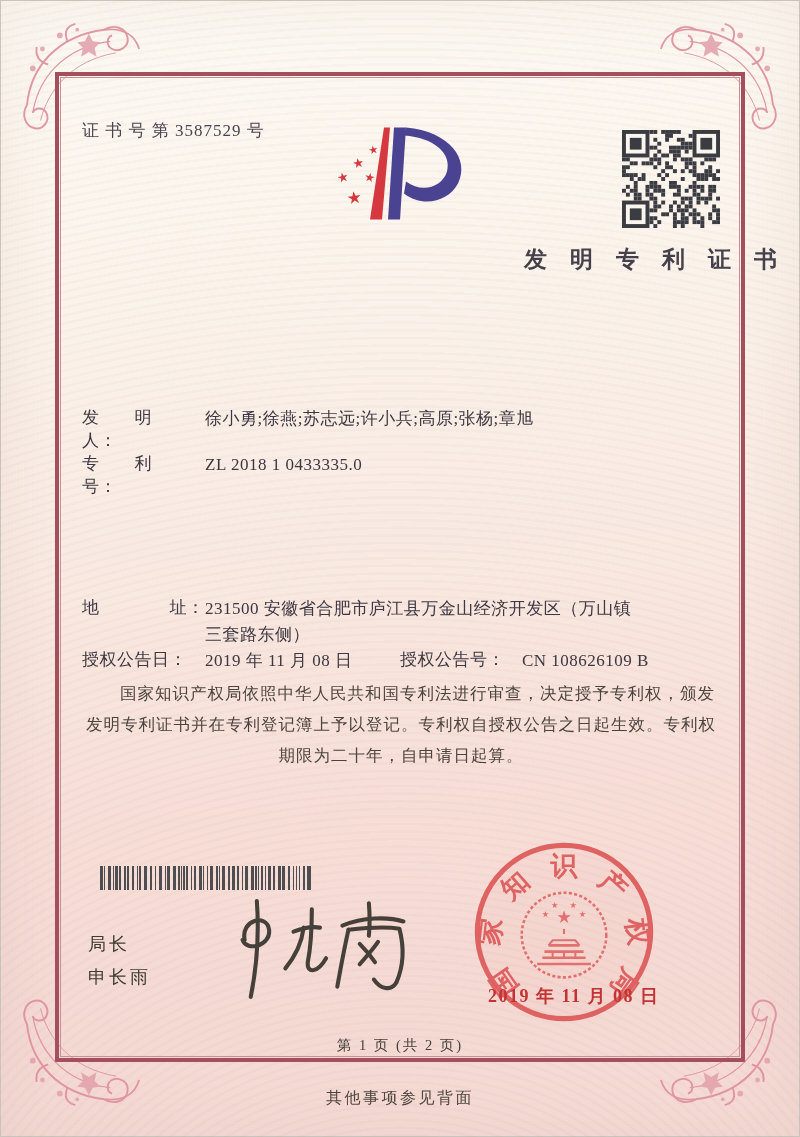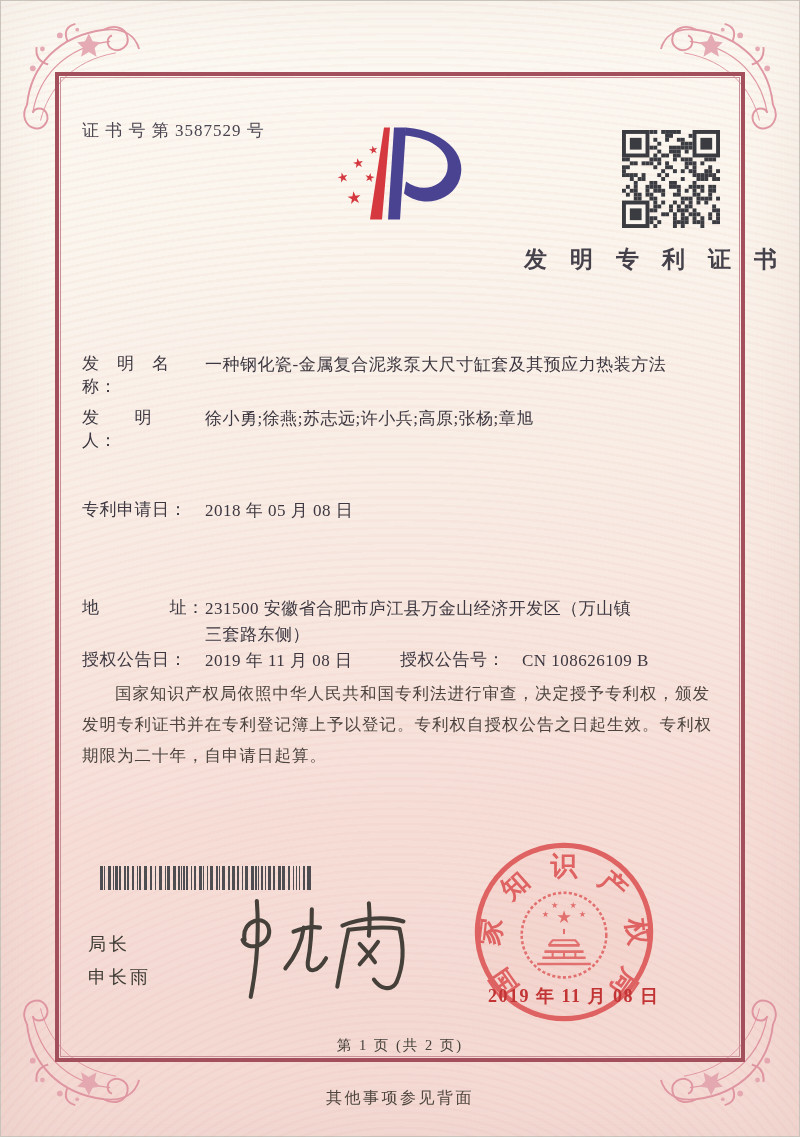--- a/index.html
+++ b/index.html
@@ -41,21 +41,21 @@
   .logo{position:absolute;left:322px;top:118px;width:165px;height:118px;}
   .qr{position:absolute;left:622px;top:130px;width:98px;height:98px;}
   .title{position:absolute;left:0;top:244px;width:100%;margin:0;text-align:right;
     font-size:23px;font-weight:700;color:#45414b;letter-spacing:23px;text-indent:23px;}
   .row{position:absolute;left:82px;width:648px;font-size:17px;color:var(--ink);}
   .lbl{display:inline-block;width:123px;letter-spacing:.5px;vertical-align:top;}
   .val{display:inline-block;width:505px;letter-spacing:.5px;vertical-align:top;line-height:1.55;}
   .val-narrow{width:228px;}
   .lbl2{position:absolute;left:318px;top:0;width:110px;}
   .val2{position:absolute;left:440px;top:0;width:208px;}
-  .paragraphs{position:absolute;left:82px;top:678px;width:638px;}
+  .paragraphs{position:absolute;left:82px;top:678px;width:638px;text-align:center;}
   .paragraphs p{margin:0;text-indent:2em;font-size:16.5px;line-height:31px;color:#4c433f;letter-spacing:1px;}
   .barcode{position:absolute;left:100px;top:866px;width:216px;height:24px;font-size:0;}
   .barcode span{display:inline-block;height:100%;background:#4e4e52;vertical-align:top;}
   .signer{position:absolute;left:88px;top:928px;font-size:18px;color:#3e3a34;letter-spacing:3px;line-height:33px;}
   .signature{position:absolute;left:212px;top:893px;width:218px;height:112px;}
   .seal{position:absolute;left:466px;top:834px;width:196px;height:196px;opacity:.93;}
   .seal-char{font-size:26px;font-weight:700;fill:var(--seal-red);
     font-family:"Liberation Serif","DejaVu Serif",serif;text-anchor:middle;}
   .seal-date{position:absolute;left:488px;top:984px;font-size:18px;font-weight:700;
     color:var(--date-red);letter-spacing:1.5px;}
@@ -380,28 +380,25 @@
       <rect x="92" y="92" width="4" height="4" fill="#3b3b42"></rect>
       <rect x="96" y="92" width="4" height="4" fill="#3b3b42"></rect>
       <rect x="32" y="96" width="4" height="4" fill="#3b3b42"></rect>
       <rect x="52" y="96" width="4" height="4" fill="#3b3b42"></rect>
       <rect x="60" y="96" width="4" height="4" fill="#3b3b42"></rect>
       <rect x="80" y="96" width="4" height="4" fill="#3b3b42"></rect>
     </svg>
 
   <h1 class="title">发明专利证书</h1>
 
-  <div class="row" style="top:352px">
-    <span class="lbl">发　明　名　称：</span><span class="val">一种钢化瓷-金属复合泥浆泵大尺寸缸套及其预应力热装方法</span>
-  </div>
   <div class="row" style="top:406px">
     <span class="lbl">发　　明　　人：</span><span class="val">徐小勇;徐燕;苏志远;许小兵;高原;张杨;章旭</span>
   </div>
-  <div class="row" style="top:498px">
-    <span class="lbl">专利申请日：</span><span class="val">2018 年 05 月 08 日</span>
+  <div class="row" style="top:452px">
+    <span class="lbl">专　　利　　号：</span><span class="val">ZL 2018 1 0433335.0</span>
   </div>
   <div class="row" style="top:596px">
     <span class="lbl">地　　　　址：</span><span class="val"><span>231500 安徽省合肥市庐江县万金山经济开发区（万山镇</span><br><span>三套路东侧）</span></span>
   </div>
   <div class="row" style="top:648px;height:26px">
     <span class="lbl">授权公告日：</span><span class="val val-narrow">2019 年 11 月 08 日</span>
     <span class="lbl lbl2">授权公告号：</span><span class="val val2">CN 108626109 B</span>
   </div>
 
   <div class="paragraphs">

